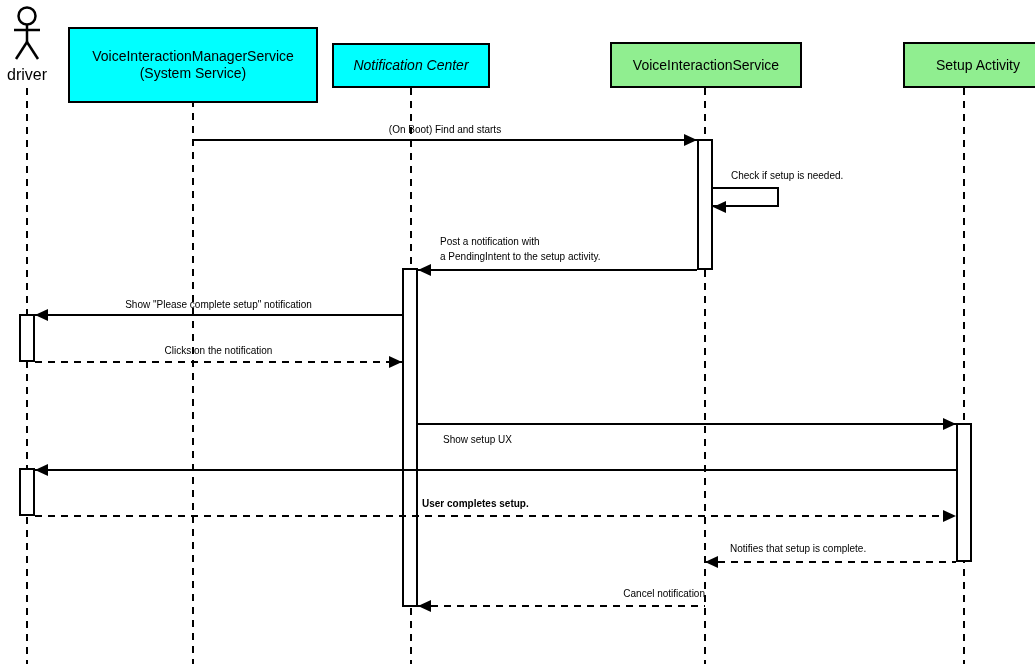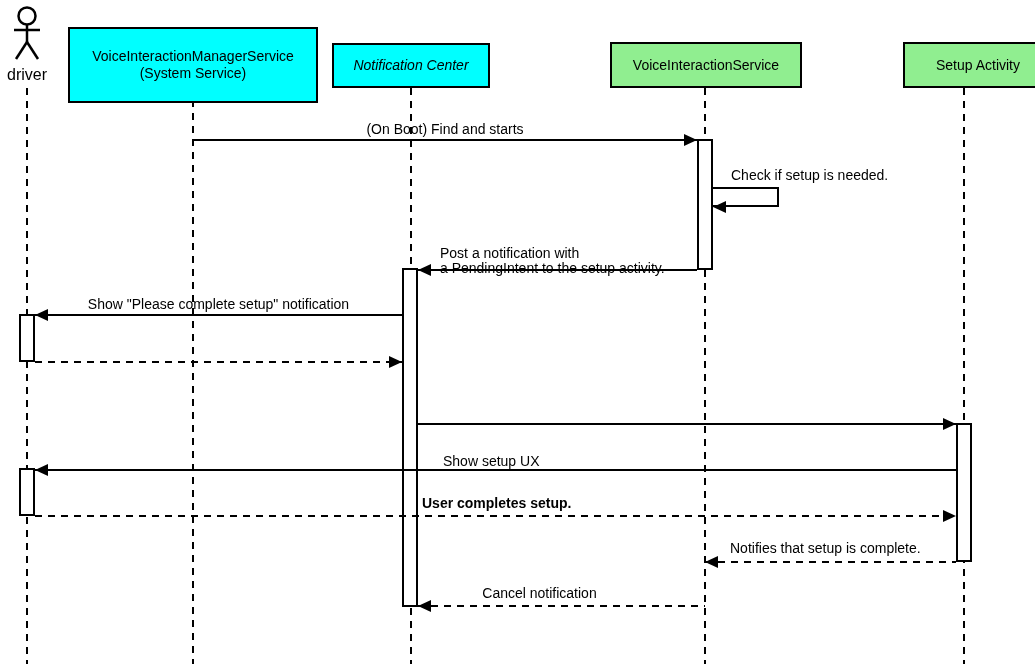--- a/index.html
+++ b/index.html
@@ -44,46 +44,46 @@
   
   .msg-line{position:absolute;height:2px;background:#000;z-index:4;}
   .msg-line.dashed{
     background:repeating-linear-gradient(to right,#000 0 7px,transparent 7px 13px);
   }
   .arrowhead{position:absolute;width:0;height:0;z-index:5;
     border-top:6px solid transparent;border-bottom:6px solid transparent;}
   .arrowhead.to-right{border-left:13px solid #000;}
   .arrowhead.to-left{border-right:13px solid #000;}
   .msg-label{
-    position:absolute;font-size:14px;line-height:15px;white-space:pre-line;z-index:6;
+    position:absolute;font-size:10px;line-height:15px;white-space:pre-line;z-index:6;
   }
   .self-call{
     position:absolute;left:713px;top:187px;width:66px;height:20px;
     border:2px solid #000;border-left:none;box-sizing:border-box;z-index:4;background:transparent;
   }
   
   #m1-line{left:193px;top:139px;width:504px;} #m1-arr{left:684px;top:134px;}
   #m1-label{left:193px;top:122px;width:504px;text-align:center;}
   #m2-arr{left:713px;top:201px;} #m2-label{left:731px;top:168px;}
   #m3-line{left:418px;top:269px;width:279px;} #m3-arr{left:418px;top:264px;}
-  #m3-label{left:440px;top:234px;margin-top:12px;}
+  #m3-label{left:440px;top:234px;}
   #m4-line{left:35px;top:314px;width:367px;} #m4-arr{left:35px;top:309px;}
   #m4-label{left:35px;top:297px;width:367px;text-align:center;}
   #m5-line{left:35px;top:361px;width:367px;} #m5-arr{left:389px;top:356px;}
   #m5-label{left:35px;top:343px;width:367px;text-align:center;}
   #m6-line{left:418px;top:423px;width:538px;} #m6-arr{left:943px;top:418px;}
   #m6-label{left:560px;top:389px;}
   #m7-line{left:35px;top:469px;width:921px;} #m7-arr{left:35px;top:464px;}
-  #m7-label{left:443px;top:454px;}
+  #m7-label{left:443px;top:432px;}
   #m8-line{left:35px;top:515px;width:921px;} #m8-arr{left:943px;top:510px;}
   #m8-label{left:422px;top:496px;font-weight:bold;}
   #m9-line{left:705px;top:561px;width:251px;} #m9-arr{left:705px;top:556px;}
   #m9-label{left:730px;top:541px;}
   #m10-line{left:418px;top:605px;width:287px;} #m10-arr{left:418px;top:600px;}
-  #m10-label{left:396px;top:586px;width:287px;text-align:center;}
+  #m10-label{left:418px;top:586px;width:287px;text-align:right;}
 </style>
 </head>
 <body>
 
 <div class="canvas">
 
   <div class="actor">
     <svg width="40" height="60" viewBox="0 0 40 60">
       <circle cx="20" cy="12" r="8.5" fill="none" stroke="#000" stroke-width="2.5"></circle>
       <line x1="20" y1="20.5" x2="20" y2="38" stroke="#000" stroke-width="2.5"></line>
@@ -122,20 +122,21 @@
 
   <div class="msg-label" id="m3-label">Post a notification with
 a PendingIntent to the setup activity.</div>
   <div class="msg-line" id="m3-line"></div>
   <div class="arrowhead to-left" id="m3-arr"></div>
 
   <div class="msg-label" id="m4-label">Show "Please complete setup" notification</div>
   <div class="msg-line" id="m4-line"></div>
   <div class="arrowhead to-left" id="m4-arr"></div>
 
+  <div class="msg-label" id="m5-label">Clicks on the notification</div>
   <div class="msg-line dashed" id="m5-line"></div>
   <div class="arrowhead to-right" id="m5-arr"></div>
 
   <div class="msg-line" id="m6-line"></div>
   <div class="arrowhead to-right" id="m6-arr"></div>
 
   <div class="msg-label" id="m7-label">Show setup UX</div>
   <div class="msg-line" id="m7-line"></div>
   <div class="arrowhead to-left" id="m7-arr"></div>
 

